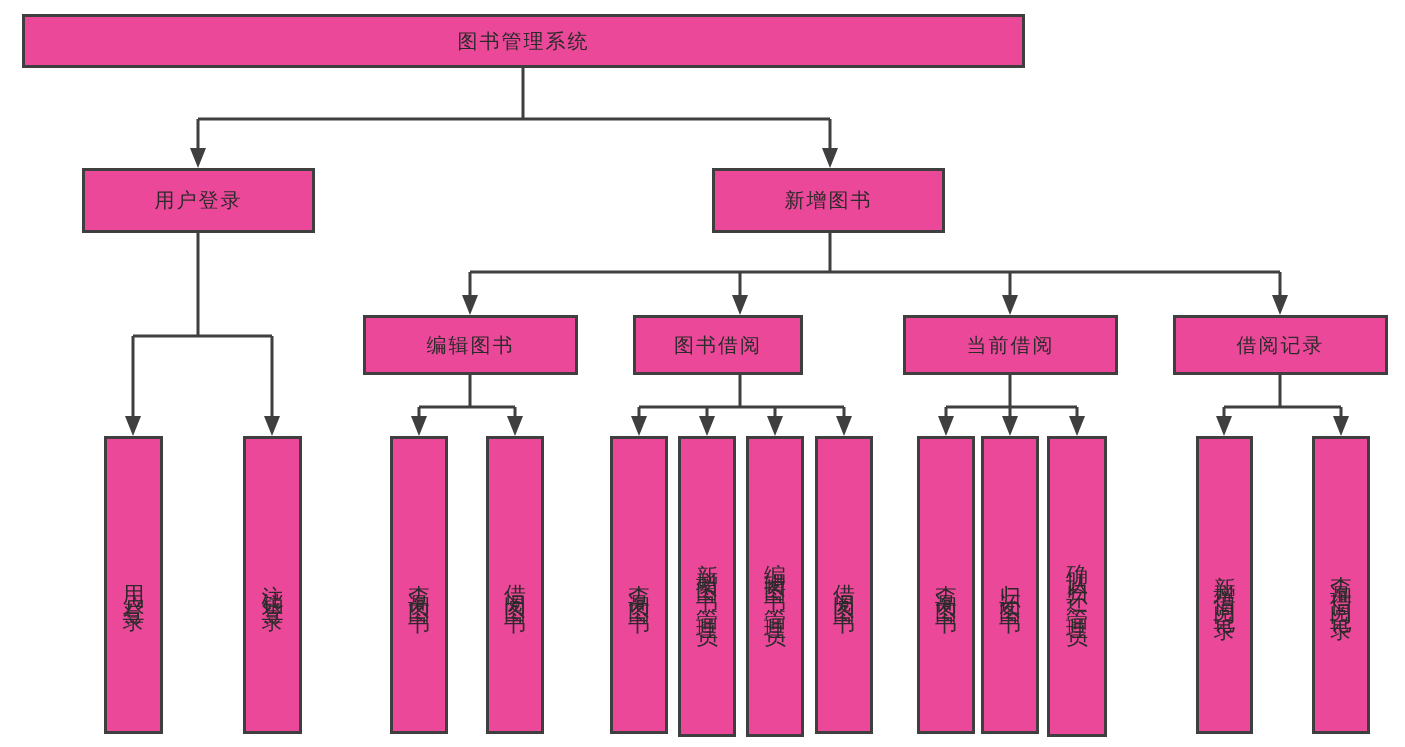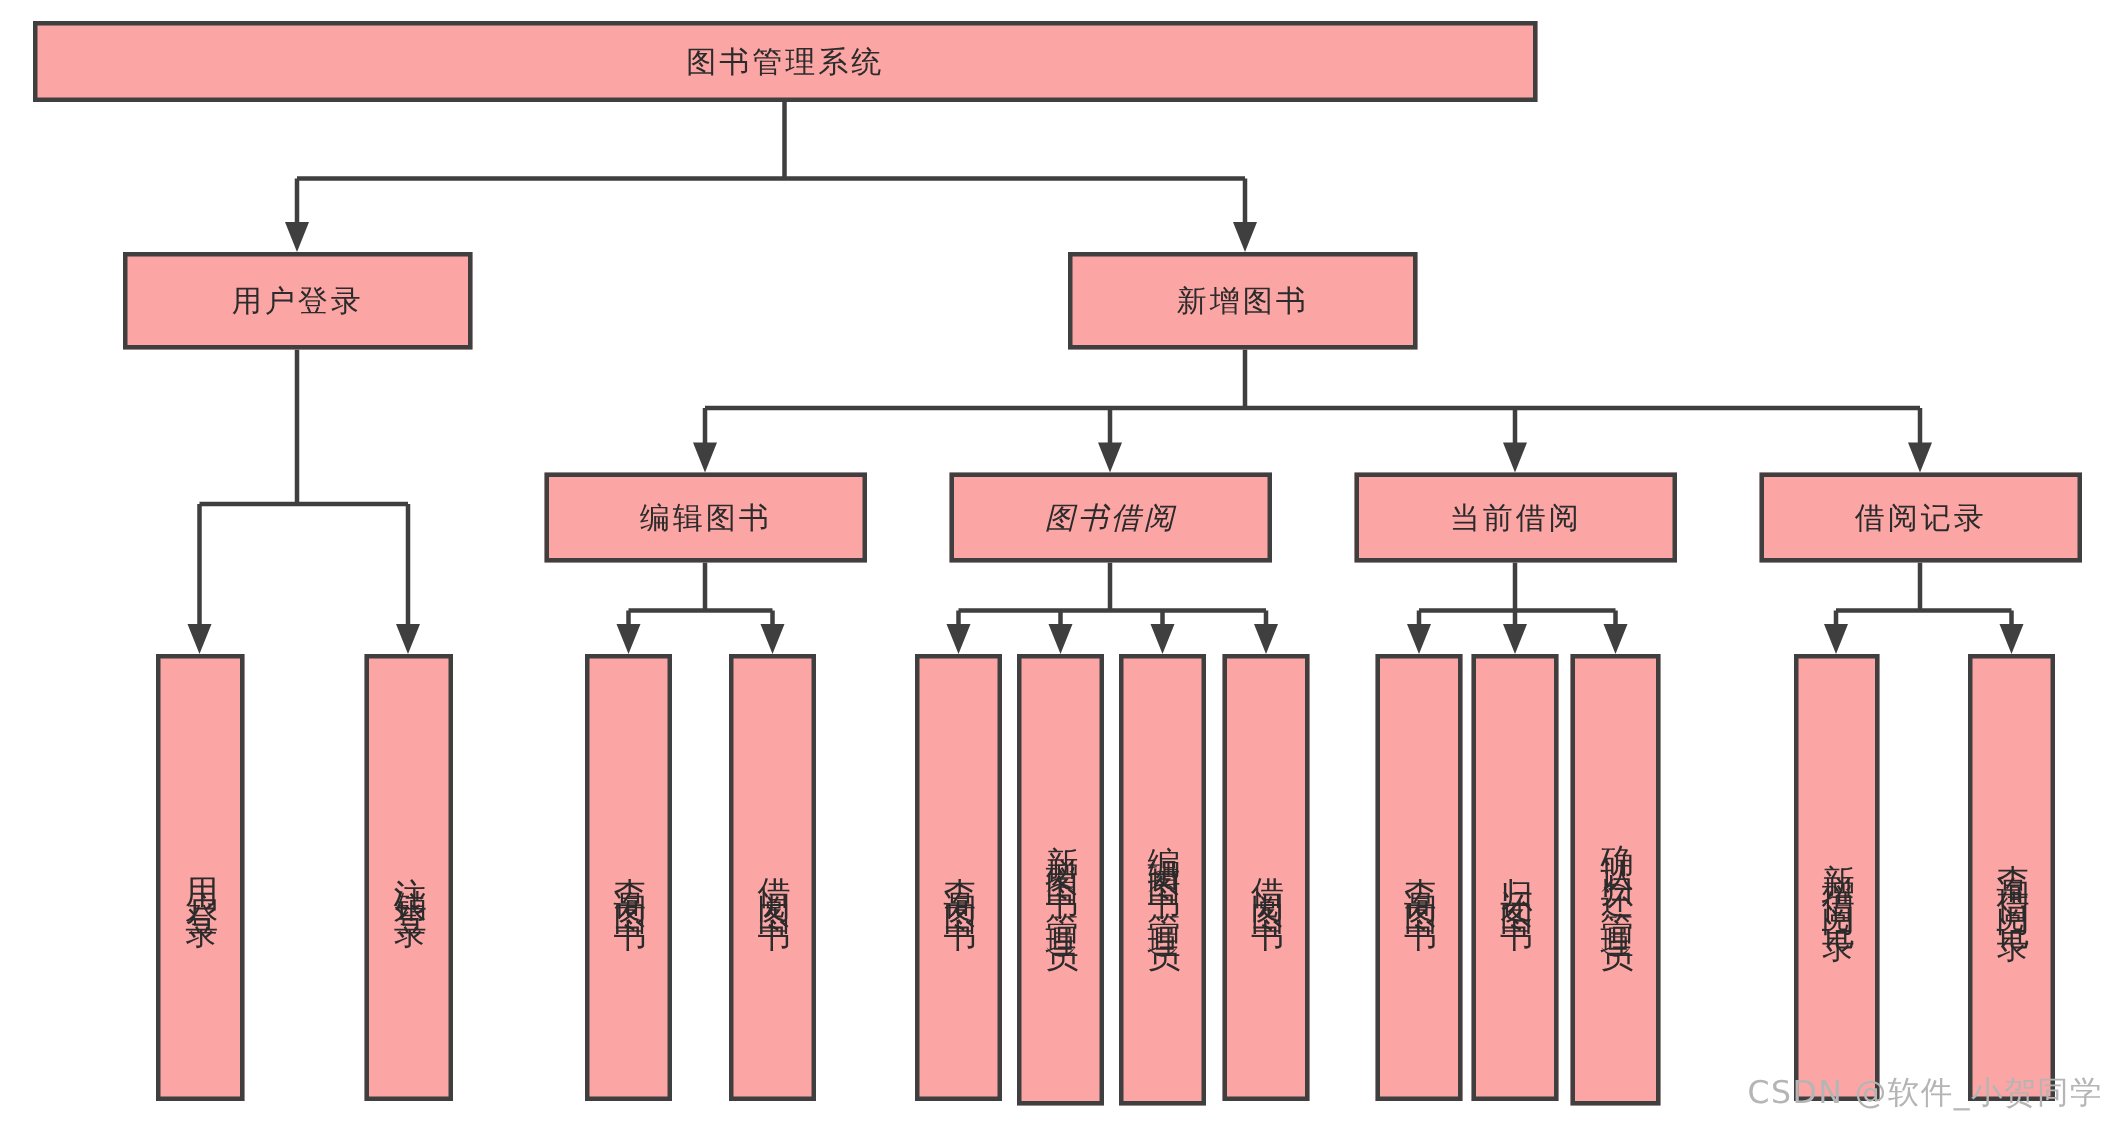--- a/index.html
+++ b/index.html
@@ -15,21 +15,21 @@
     background: #ffffff;
   }
   .connectors {
     position: absolute; left: 0; top: 0;
     width: 1405px; height: 747px;
   }
   .box {
     position: absolute;
     box-sizing: border-box;
     border: 3px solid #3f3f3f;
-    background: #fca5a5;
+    background: #ec4899;
     display: flex;
     align-items: center;
     justify-content: center;
     color: #2b2b2b;
   }
   .hbox {
     font-size: 20px;
     letter-spacing: 2px;
     white-space: nowrap;
   }
@@ -75,21 +75,21 @@
       M1069 416 H1085 L1077 436 Z  M1216 416 H1232 L1224 436 Z
       M1333 416 H1349 L1341 436 Z"></path>
   </svg>
 
   <div class="box hbox" style="left:22px; top:14px; width:1003px; height:54px;">图书管理系统</div>
 
   <div class="box hbox" style="left:82px; top:168px; width:233px; height:65px;">用户登录</div>
   <div class="box hbox" style="left:712px; top:168px; width:233px; height:65px;">新增图书</div>
 
   <div class="box hbox" style="left:363px; top:315px; width:215px; height:60px;">编辑图书</div>
-  <div class="box hbox" style="left:633px; top:315px; width:215px; height:60px;font-style:italic;">图书借阅</div>
+  <div class="box hbox" style="left:633px; top:315px; width:170px; height:60px;">图书借阅</div>
   <div class="box hbox" style="left:903px; top:315px; width:215px; height:60px;">当前借阅</div>
   <div class="box hbox" style="left:1173px; top:315px; width:215px; height:60px;">借阅记录</div>
 
   <div class="box vbox" style="left:104px; top:436px; width:59px; height:298px;">用户登录</div>
   <div class="box vbox" style="left:243px; top:436px; width:59px; height:298px;">注销登录</div>
 
   <div class="box vbox" style="left:390px; top:436px; width:58px; height:298px;">查询图书</div>
   <div class="box vbox" style="left:486px; top:436px; width:58px; height:298px;">借阅图书</div>
 
   <div class="box vbox" style="left:610px; top:436px; width:58px; height:298px;">查询图书</div>
@@ -97,15 +97,14 @@
   <div class="box vbox" style="left:746px; top:436px; width:58px; height:301px;">编辑图书（管理员）</div>
   <div class="box vbox" style="left:815px; top:436px; width:58px; height:298px;">借阅图书</div>
 
   <div class="box vbox" style="left:917px; top:436px; width:58px; height:298px;">查询图书</div>
   <div class="box vbox" style="left:981px; top:436px; width:58px; height:298px;">归还图书</div>
   <div class="box vbox" style="left:1047px; top:436px; width:60px; height:301px;">确认归还（管理员）</div>
 
   <div class="box vbox" style="left:1196px; top:436px; width:57px; height:298px;">新增借阅记录</div>
   <div class="box vbox" style="left:1312px; top:436px; width:58px; height:298px;">查询借阅记录</div>
 
-  <div class="watermark">CSDN @软件_小贺同学</div>
 
 </div>
 
 </body></html>

